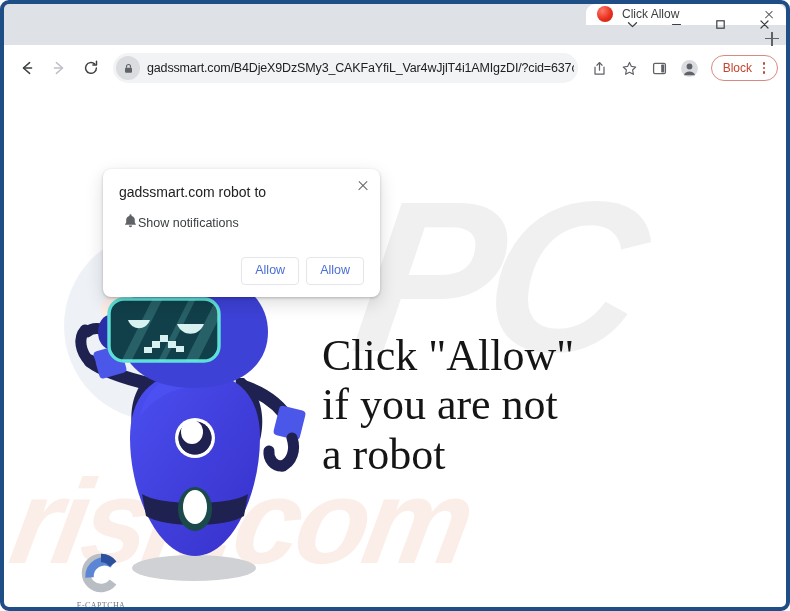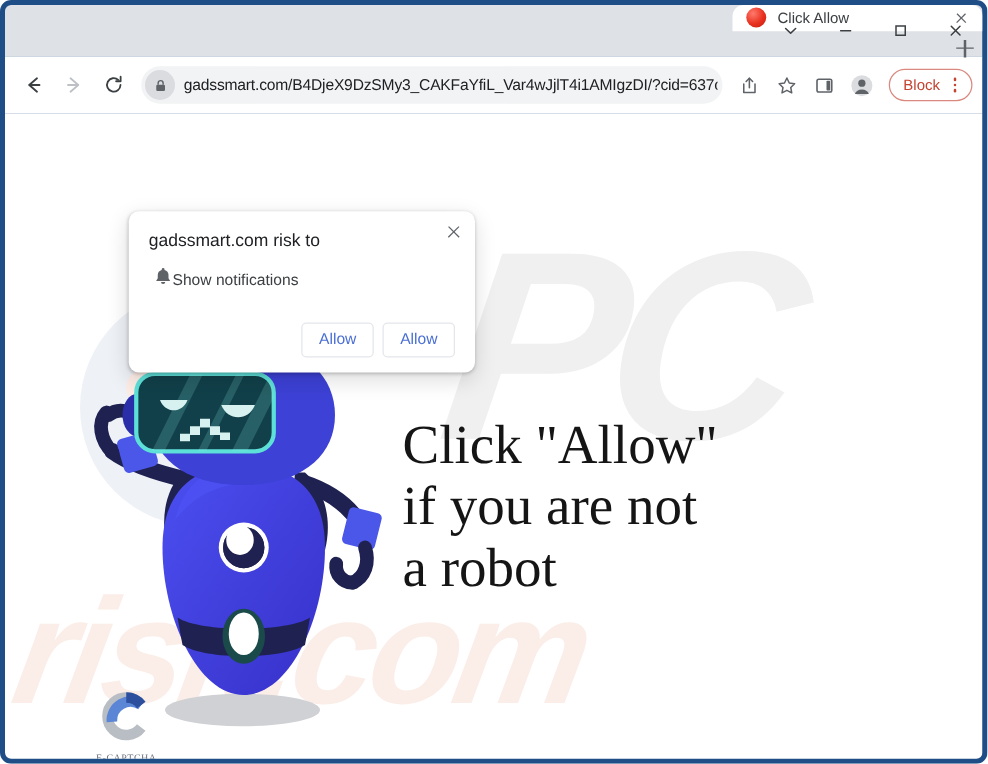--- a/index.html
+++ b/index.html
@@ -531,21 +531,21 @@
         <path d="M34 13 A15 15 0 1 0 34 31" fill="none" stroke="#b9bdc4" stroke-width="8.5" stroke-linecap="butt"></path>
         <path d="M34 13 A15 15 0 0 0 10.5 26.5" fill="none" stroke="#5b86d6" stroke-width="8.5" stroke-linecap="butt"></path>
         <path d="M34 13 A15 15 0 0 0 22 7" fill="none" stroke="#2c4f9e" stroke-width="8.5" stroke-linecap="butt"></path>
       </svg>
       <div class="ecaptcha-label">E-CAPTCHA</div>
     </div>
 
     <div class="perm-bubble">
       <div class="perm-close"></div>
 
-      <div class="perm-title">gadssmart.com risk to</div>
+      <div class="perm-title">gadssmart.com robot to</div>
 
       <div class="perm-row">
         <span>
           <svg width="15" height="16" viewBox="0 0 15 16">
             <path d="M7.5 1.3 a1.1 1.1 0 0 1 1.1 1.1 v0.5 a4.3 4.3 0 0 1 3.2 4.1 v2.6 l1.3 2.1 H1.9 l1.3 -2.1 V7 a4.3 4.3 0 0 1 3.2 -4.1 V2.4 a1.1 1.1 0 0 1 1.1 -1.1 Z" fill="#5f6368"></path>
             <path d="M5.8 12.6 h3.4 a1.7 1.7 0 0 1 -3.4 0 Z" fill="#5f6368"></path>
           </svg>
         </span>
         <span class="perm-row-label">Show notifications</span>
       </div>

